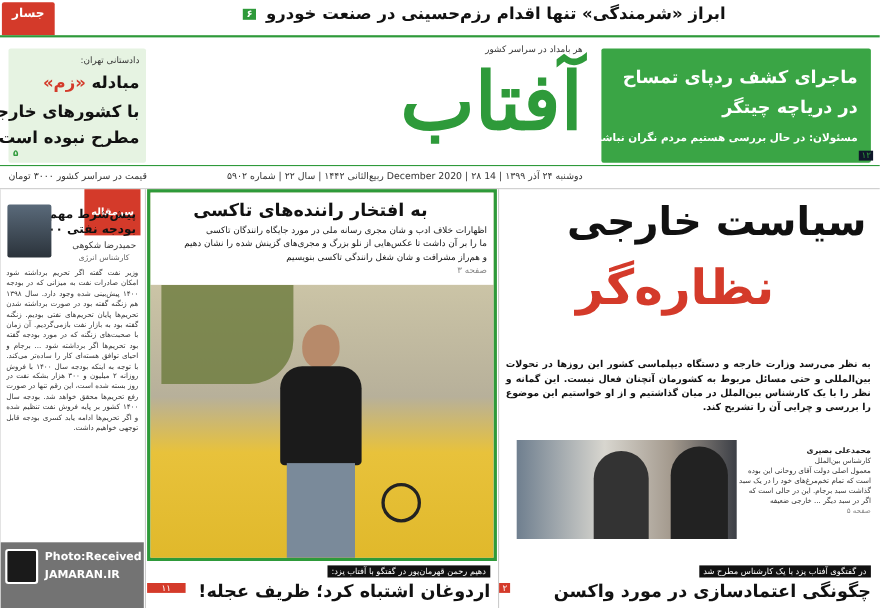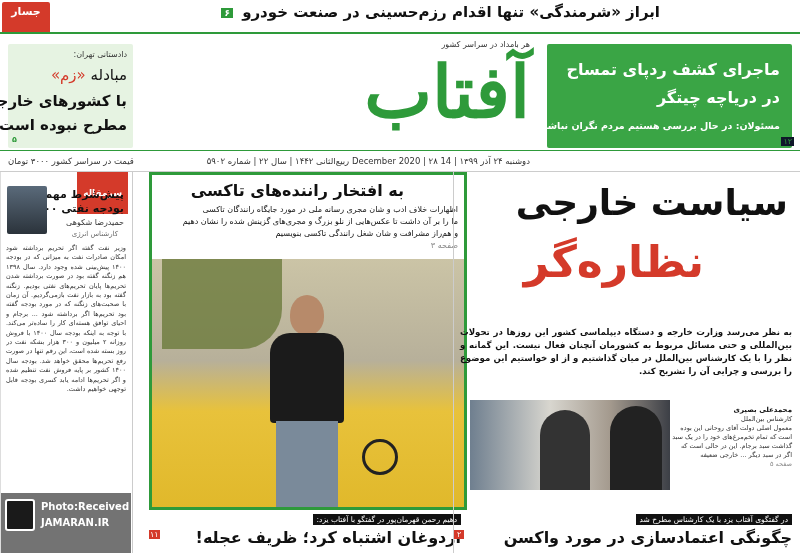--- a/index.html
+++ b/index.html
@@ -11,21 +11,21 @@
 .top-headline .badge{display:inline-block;background:#2e9a3a;color:#fff;font-size:9px;padding:0 3px;margin-right:4px;vertical-align:middle}
 .jasar{left:2px;top:2px;width:48px;height:36px;background:#d43a2a;color:#fff;font-size:11px;font-weight:bold;text-align:center;line-height:20px;border-radius:2px}
 .masthead{left:0;top:32px;width:800px;height:118px;background:#fff;border-top:2px solid #2e9a3a}
 .green-box-right{right:8px;top:44px;width:245px;height:104px;background:#3aa545;border-radius:2px}
 .green-box-right .h1{position:absolute;right:12px;top:16px;font-size:16px;font-weight:bold;color:#fff;white-space:nowrap}
 .green-box-right .h2{position:absolute;right:12px;top:44px;font-size:16px;font-weight:bold;color:#fff;white-space:nowrap}
 .green-box-right .sub{position:absolute;right:12px;top:76px;font-size:9.5px;color:#fff;font-weight:bold;white-space:nowrap}
 .green-box-right .num{position:absolute;right:-2px;bottom:2px;background:#0f172a;color:#2e9a3a;font-size:8px;padding:0 2px}
 .green-box-left{left:8px;top:44px;width:125px;height:104px;background:#e6f3e2;border-radius:2px}
 .green-box-left .kicker{position:absolute;right:6px;top:6px;font-size:8px;color:#333}
-.green-box-left .l1{position:absolute;right:6px;top:22px;font-size:15px;font-weight:normal;color:#111;white-space:nowrap}
+.green-box-left .l1{position:absolute;right:6px;top:22px;font-size:15px;font-weight:bold;color:#111;white-space:nowrap}
 .green-box-left .l1 span{color:#d43a2a}
 .green-box-left .l2{position:absolute;right:6px;top:48px;font-size:15px;font-weight:bold;white-space:nowrap}
 .green-box-left .l3{position:absolute;right:6px;top:72px;font-size:15px;font-weight:bold;white-space:nowrap}
 .green-box-left .num{position:absolute;left:4px;bottom:4px;font-size:8px;color:#2e9a3a;font-weight:bold}
 .logo{left:300px;top:40px;width:230px;height:108px;text-align:right}
 .logo .tag{font-size:8px;color:#333;margin-top:0}
 .logo .name{font-family:"DejaVu Serif",serif;font-size:72px;font-weight:bold;color:#2e9a3a;line-height:86px;letter-spacing:-2px}
 .dateline{left:0;top:150px;width:800px;height:22px;border-top:1px solid #2e9a3a;border-bottom:1px solid #ccc;font-size:8.5px;color:#333}
 .dateline .d{position:absolute;right:270px;top:5px;white-space:nowrap}
 .dateline .price{position:absolute;left:8px;top:5px;white-space:nowrap}
@@ -36,40 +36,40 @@
 .lc-title2{position:absolute;right:8px;top:30px;font-size:11px;font-weight:bold;white-space:nowrap}
 .lc-author{position:absolute;right:8px;top:46px;font-size:8px;color:#333;white-space:nowrap}
 .lc-role{position:absolute;right:14px;top:58px;font-size:7px;color:#666;white-space:nowrap}
 .lc-photo{position:absolute;left:6px;top:14px;width:40px;height:48px;background:linear-gradient(#5a6a7a,#2b333b);border-radius:2px}
 .lc-body{position:absolute;right:6px;top:72px;width:120px;height:305px;font-size:6.5px;line-height:9.4px;color:#333;text-align:justify;overflow:hidden}
 .watermark{position:absolute;left:0;bottom:0;width:130px;height:60px;background:rgba(0,0,0,.55);color:#fff;direction:ltr}
 .watermark .logo-sq{position:absolute;left:4px;top:6px;width:30px;height:32px;border:2px solid #fff;border-radius:3px;background:#1a1a1a}
 .watermark .t1{position:absolute;left:40px;top:8px;font-size:10px;font-weight:bold}
 .watermark .t2{position:absolute;left:40px;top:24px;font-size:10px;font-weight:bold}
 
-.center-col{left:149px;top:172px;width:318px;height:271px}
+.center-col{left:134px;top:172px;width:318px;height:271px}
 .center-box{position:absolute;left:0;top:0;width:318px;height:338px;border:3px solid #2e9a3a;background:#e9e2c8;overflow:hidden}
 .center-head{position:absolute;right:0;top:0;width:100%;height:84px;background:#fff}
 .center-head .t{position:absolute;right:60px;top:6px;font-size:16px;font-weight:bold;color:#111;white-space:nowrap}
 .center-head .b1{position:absolute;right:6px;top:30px;font-size:8px;color:#111;white-space:nowrap}
 .center-head .b2{position:absolute;right:6px;top:42px;font-size:8px;color:#111;white-space:nowrap}
 .center-head .b3{position:absolute;right:6px;top:54px;font-size:8px;color:#111;white-space:nowrap}
 .center-head .b4{position:absolute;right:6px;top:66px;font-size:8px;color:#111;white-space:nowrap}
 .center-head .b4 span{color:#888}
 .taxi{position:absolute;left:0;top:84px;width:100%;height:254px;background:linear-gradient(180deg,#cbc4a6 0%,#b7b09a 40%,#e8c23b 60%,#e0b82a 100%)}
 .taxi .tree{position:absolute;left:10px;top:0;width:120px;height:90px;background:#6c7a3c;border-radius:0 0 40px 0;opacity:.8}
 .taxi .person{position:absolute;left:110px;top:36px;width:90px;height:218px}
 .taxi .person .head{position:absolute;left:28px;top:0;width:34px;height:40px;background:#b78a6a;border-radius:50% 50% 45% 45%}
 .taxi .person .shirt{position:absolute;left:8px;top:38px;width:74px;height:90px;background:#1b1b1b;border-radius:20px 20px 4px 4px}
 .taxi .person .pants{position:absolute;left:14px;top:126px;width:62px;height:92px;background:#7a8a9a}
 .taxi .emblem{position:absolute;left:210px;top:180px;width:36px;height:36px;border:3px solid #222;border-radius:50%}
 .center-bottom{position:absolute;left:0;top:340px;width:318px;height:41px;background:#fff}
 .center-bottom .k{position:absolute;right:6px;top:2px;background:#111;color:#fff;font-size:7.5px;padding:1px 4px;white-space:nowrap}
 .center-bottom .h{position:absolute;right:6px;top:16px;font-size:16px;font-weight:bold;white-space:nowrap}
-.center-bottom .n{position:absolute;left:0;top:18px;background:#d43a2a;color:#fff;font-size:8px;padding:0 1px}
+.center-bottom .n{position:absolute;left:0;top:18px;background:#d43a2a;color:#fff;font-size:8px;padding:0 13px}
 
 .right-col{left:454px;top:172px;width:346px;height:381px}
 .rc-h1{position:absolute;right:12px;top:10px;font-size:36px;font-weight:bold;color:#111;white-space:nowrap}
 .rc-h2{position:absolute;right:96px;top:64px;font-size:44px;font-weight:bold;color:#d43a2a;white-space:nowrap}
 .rc-lead{position:absolute;right:8px;top:154px;width:332px;font-size:8.6px;line-height:13px;font-weight:bold;color:#111;text-align:justify}
 .rc-photo{position:absolute;left:16px;top:228px;width:200px;height:90px;background:linear-gradient(90deg,#6f7f8f,#d8d6cf 40%,#a49a8e 70%,#3c3f46)}
 .rc-photo .p1{position:absolute;left:70px;top:10px;width:50px;height:80px;background:#333;border-radius:25px 25px 0 0}
 .rc-photo .p2{position:absolute;left:140px;top:6px;width:52px;height:84px;background:#222;border-radius:26px 26px 0 0}
 .rc-note{position:absolute;right:8px;top:234px;width:120px;font-size:6.5px;line-height:9px;color:#333}
 .rc-note .au{font-weight:bold;font-size:7px;color:#111}

